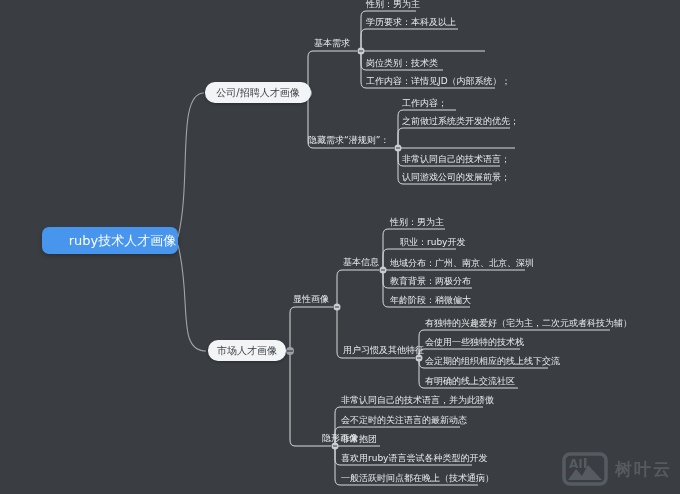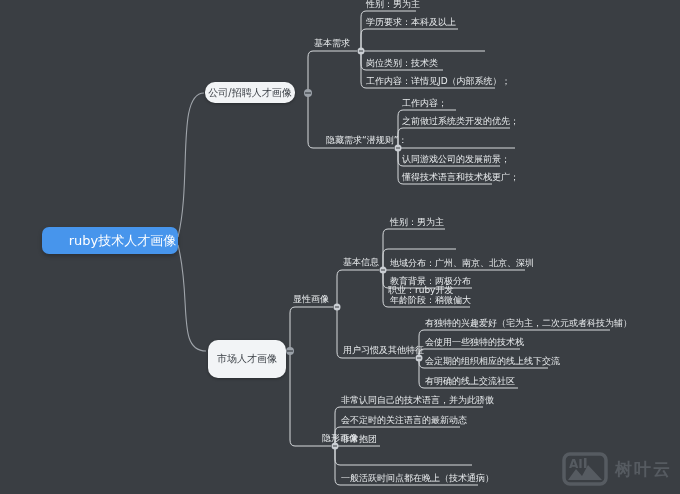--- a/index.html
+++ b/index.html
@@ -24,22 +24,22 @@
     background:#4795EC;border-radius:7px;
     color:#ffffff;font-size:13px;
     box-shadow:0 2px 4px rgba(0,0,0,.25);
     padding-left:25px;
   }
   .branch-node{
     background:#f2f4f6;border-radius:10px;
     color:#3a3f45;font-size:10px;
     box-shadow:0 1px 3px rgba(0,0,0,.3);
   }
-  #company-node{left:205px;top:82px;width:90px;height:21px;}
-  #market-node{left:208px;top:340px;width:78px;height:38px;}
+  #company-node{left:205px;top:82px;width:106px;height:21px;}
+  #market-node{left:208px;top:340px;width:78px;height:21px;}
 
   .lbl{
     position:absolute;color:#e9ecee;font-size:9px;line-height:11px;
     white-space:nowrap;cursor:default;text-align:right;
   }
 
   .watermark{
     position:absolute;right:8px;bottom:8px;
     display:flex;align-items:center;gap:7px;
     color:#565b61;
@@ -117,50 +117,51 @@
         <line x1="333" y1="446" x2="337" y2="446" stroke="#3a3e43" stroke-width="1"></line>
     </g>
   </svg>
 
   <div class="node root-node">ruby技术人才画像</div>
 
   <div class="node branch-node" id="company-node">公司/招聘人才画像</div>
   <div class="node branch-node" id="market-node">市场人才画像</div>
 
   <div class="lbl" style="left:314px;top:38px;">基本需求</div>
-  <div class="lbl" style="left:308px;top:135px;padding-left:18px;">隐藏需求“潜规则”：</div>
+  <div class="lbl" style="left:308px;top:135px;">隐藏需求“潜规则”：</div>
   <div class="lbl" style="left:293px;top:294px;">显性画像</div>
   <div class="lbl" style="left:343px;top:257px;">基本信息</div>
   <div class="lbl" style="left:343px;top:345px;">用户习惯及其他特征</div>
   <div class="lbl" style="left:294px;top:433px;padding-left:28px;">隐形画像</div>
 
   <div class="lbl" style="left:366px;top:-1px;">性别：男为主</div>
   <div class="lbl" style="left:366px;top:17px;">学历要求：本科及以上</div>
   <div class="lbl" style="left:366px;top:58px;">岗位类别：技术类</div>
   <div class="lbl" style="left:366px;top:76px;">工作内容：详情见JD（内部系统）；</div>
 
   <div class="lbl" style="left:402px;top:98px;">工作内容；</div>
   <div class="lbl" style="left:402px;top:116px;">之前做过系统类开发的优先；</div>
-  <div class="lbl" style="left:402px;top:154px;">认同游戏公司的发展前景；</div>
-  <div class="lbl" style="left:402px;top:172px;">懂得技术语言和技术栈更广；</div>
+  <div class="lbl" style="left:402px;top:154px;">非常认同自己的技术语言；</div>
+  <div class="lbl" style="left:402px;top:172px;">认同游戏公司的发展前景；</div>
 
   <div class="lbl" style="left:390px;top:217px;">性别：男为主</div>
-  <div class="lbl" style="left:388px;top:237px;margin-top:48px;">职业：ruby开发</div>
+  <div class="lbl" style="left:400px;top:237px;">职业：ruby开发</div>
   <div class="lbl" style="left:390px;top:258px;">地域分布：广州、南京、北京、深圳</div>
   <div class="lbl" style="left:390px;top:276px;">教育背景：两极分布</div>
   <div class="lbl" style="left:390px;top:295px;">年龄阶段：稍微偏大</div>
 
   <div class="lbl" style="left:425px;top:318px;">有独特的兴趣爱好（宅为主，二次元或者科技为辅）</div>
   <div class="lbl" style="left:425px;top:337px;">会使用一些独特的技术栈</div>
   <div class="lbl" style="left:425px;top:356px;">会定期的组织相应的线上线下交流</div>
   <div class="lbl" style="left:425px;top:376px;">有明确的线上交流社区</div>
 
   <div class="lbl" style="left:341px;top:395px;">非常认同自己的技术语言，并为此骄傲</div>
   <div class="lbl" style="left:341px;top:415px;">会不定时的关注语言的最新动态</div>
   <div class="lbl" style="left:341px;top:434px;">非常抱团</div>
+  <div class="lbl" style="left:341px;top:453px;">喜欢用ruby语言尝试各种类型的开发</div>
   <div class="lbl" style="left:341px;top:473px;">一般活跃时间点都在晚上（技术通病）</div>
 
   <div class="watermark">
     <svg width="46" height="34" viewBox="0 0 46 34">
       <rect x="2" y="2" width="42" height="30" rx="6" fill="none" stroke="#565b61" stroke-width="3.5"></rect>
       <text x="7" y="16" font-size="12" font-weight="bold" fill="#565b61" font-family="DejaVu Sans, sans-serif">AI</text>
       <rect x="22" y="6" width="2.5" height="10" fill="#565b61"></rect>
       <path d="M6,28 L14,17 L20,24 L26,13 L40,28 Z" fill="#565b61"></path>
     </svg>
     <span class="brand">树叶云</span>

